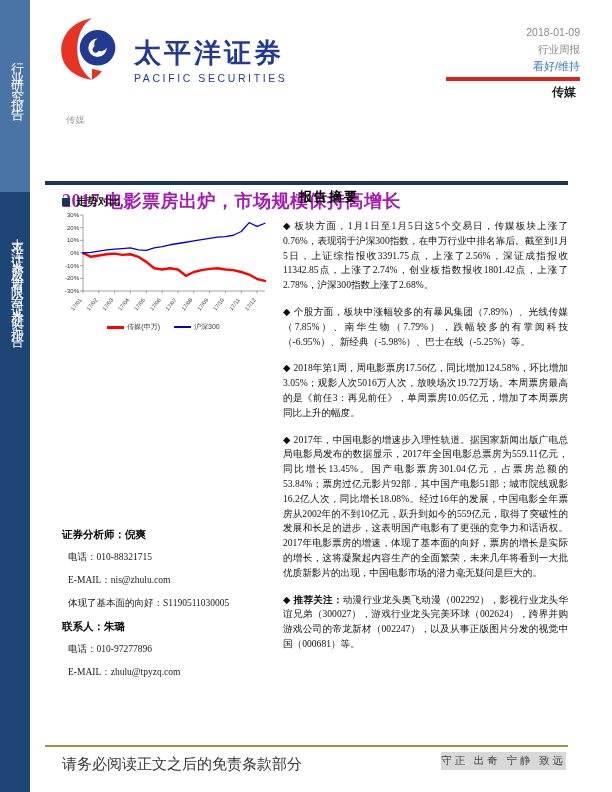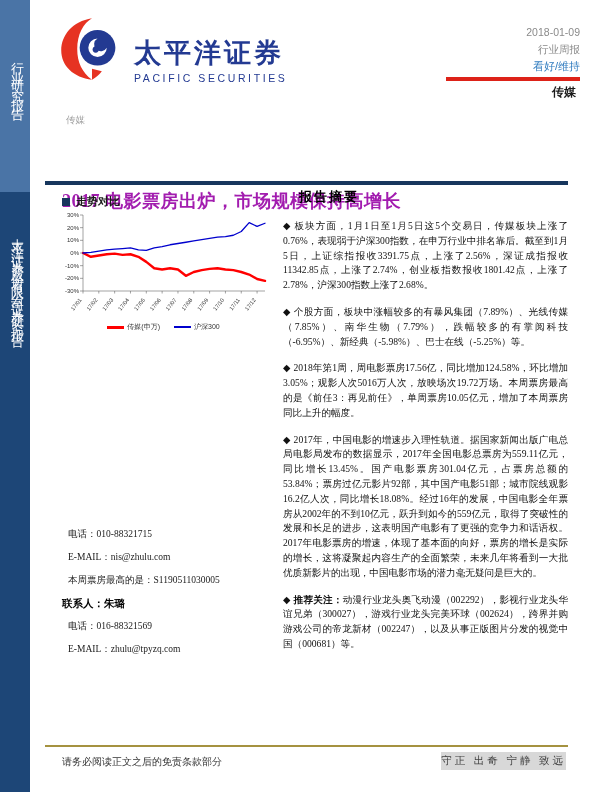--- a/index.html
+++ b/index.html
@@ -51,21 +51,21 @@
   
   .summary { position:absolute; left:283px; top:188px; width:285px; font-family:"Liberation Serif", serif; }
   .summary-heading { font-size:13px; font-weight:bold; letter-spacing:2px; color:#000; margin-left:16px; }
   .bullets { margin-top:13px; }
   .bullet { font-size:9.6px; line-height:14.8px; color:#111; text-align:justify; margin-bottom:12px; }
   .bullet .marker { margin-right:3px; }
   .bullet b { font-weight:bold; }
 
   
   .footer-rule { position:absolute; left:45px; top:745px; width:523px; height:2px; background:#a59240; }
-  .disclaimer { position:absolute; left:62px; top:755px; font-size:10px; color:#333;
+  .disclaimer { position:absolute; left:62px; top:755px; font-size:15px; color:#333;
                 font-family:"Liberation Serif", serif; }
   .motto { position:absolute; right:46px; top:752px; font-size:10.5px; color:#3f3f3f; background:#d8d8d8;
            padding:2px 0; letter-spacing:3px; font-family:"Liberation Serif", serif; }
 </style>
 </head>
 <body>
 
 <div class="page">
 
   <div class="sidebar-top"></div>
@@ -157,25 +157,26 @@
       <span class="legend-swatch" style="background: rgb(255, 0, 0);"></span>
       <span>传媒(申万)</span>
     </span>
     <span class="legend-item">
       <span class="legend-swatch" style="background: rgb(0, 0, 205);"></span>
       <span>沪深300</span>
     </span>
   </div>
 
   <div class="analyst">
+    <div class="an-title">证券分析师：倪爽</div>
     <div class="an-row">电话：010-88321715</div>
     <div class="an-row">E-MAIL：nis@zhulu.com</div>
-    <div class="an-row">本周票房最高的是：S1190511030005</div>
+    <div class="an-row">体现了基本面的向好：S1190511030005</div>
     <div class="an-title">联系人：朱璐</div>
-    <div class="an-row">电话：016-88321569</div>
+    <div class="an-row">电话：010-97277896</div>
     <div class="an-row">E-MAIL：zhulu@tpyzq.com</div>
   </div>
 
   <div class="summary">
     <div class="summary-heading">报告摘要</div>
     <div class="bullets">
         <p class="bullet"><span class="marker">◆</span>板块方面，1月1日至1月5日这5个交易日，传媒板块上涨了0.76%，表现弱于沪深300指数，在申万行业中排名靠后。截至到1月5日，上证综指报收3391.75点，上涨了2.56%，深证成指报收11342.85点，上涨了2.74%，创业板指数报收1801.42点，上涨了2.78%，沪深300指数上涨了2.68%。</p>
         <p class="bullet"><span class="marker">◆</span>个股方面，板块中涨幅较多的有暴风集团（7.89%）、光线传媒（7.85%）、南华生物（7.79%），跌幅较多的有掌阅科技（-6.95%）、新经典（-5.98%）、巴士在线（-5.25%）等。</p>
         <p class="bullet"><span class="marker">◆</span>2018年第1周，周电影票房17.56亿，同比增加124.58%，环比增加3.05%；观影人次5016万人次，放映场次19.72万场。本周票房最高的是《前任3：再见前任》，单周票房10.05亿元，增加了本周票房同比上升的幅度。</p>
         <p class="bullet"><span class="marker">◆</span>2017年，中国电影的增速步入理性轨道。据国家新闻出版广电总局电影局发布的数据显示，2017年全国电影总票房为559.11亿元，同比增长13.45%。国产电影票房301.04亿元，占票房总额的53.84%；票房过亿元影片92部，其中国产电影51部；城市院线观影16.2亿人次，同比增长18.08%。经过16年的发展，中国电影全年票房从2002年的不到10亿元，跃升到如今的559亿元，取得了突破性的发展和长足的进步，这表明国产电影有了更强的竞争力和话语权。2017年电影票房的增速，体现了基本面的向好，票房的增长是实际的增长，这将凝聚起内容生产的全面繁荣，未来几年将看到一大批优质新影片的出现，中国电影市场的潜力毫无疑问是巨大的。</p>

